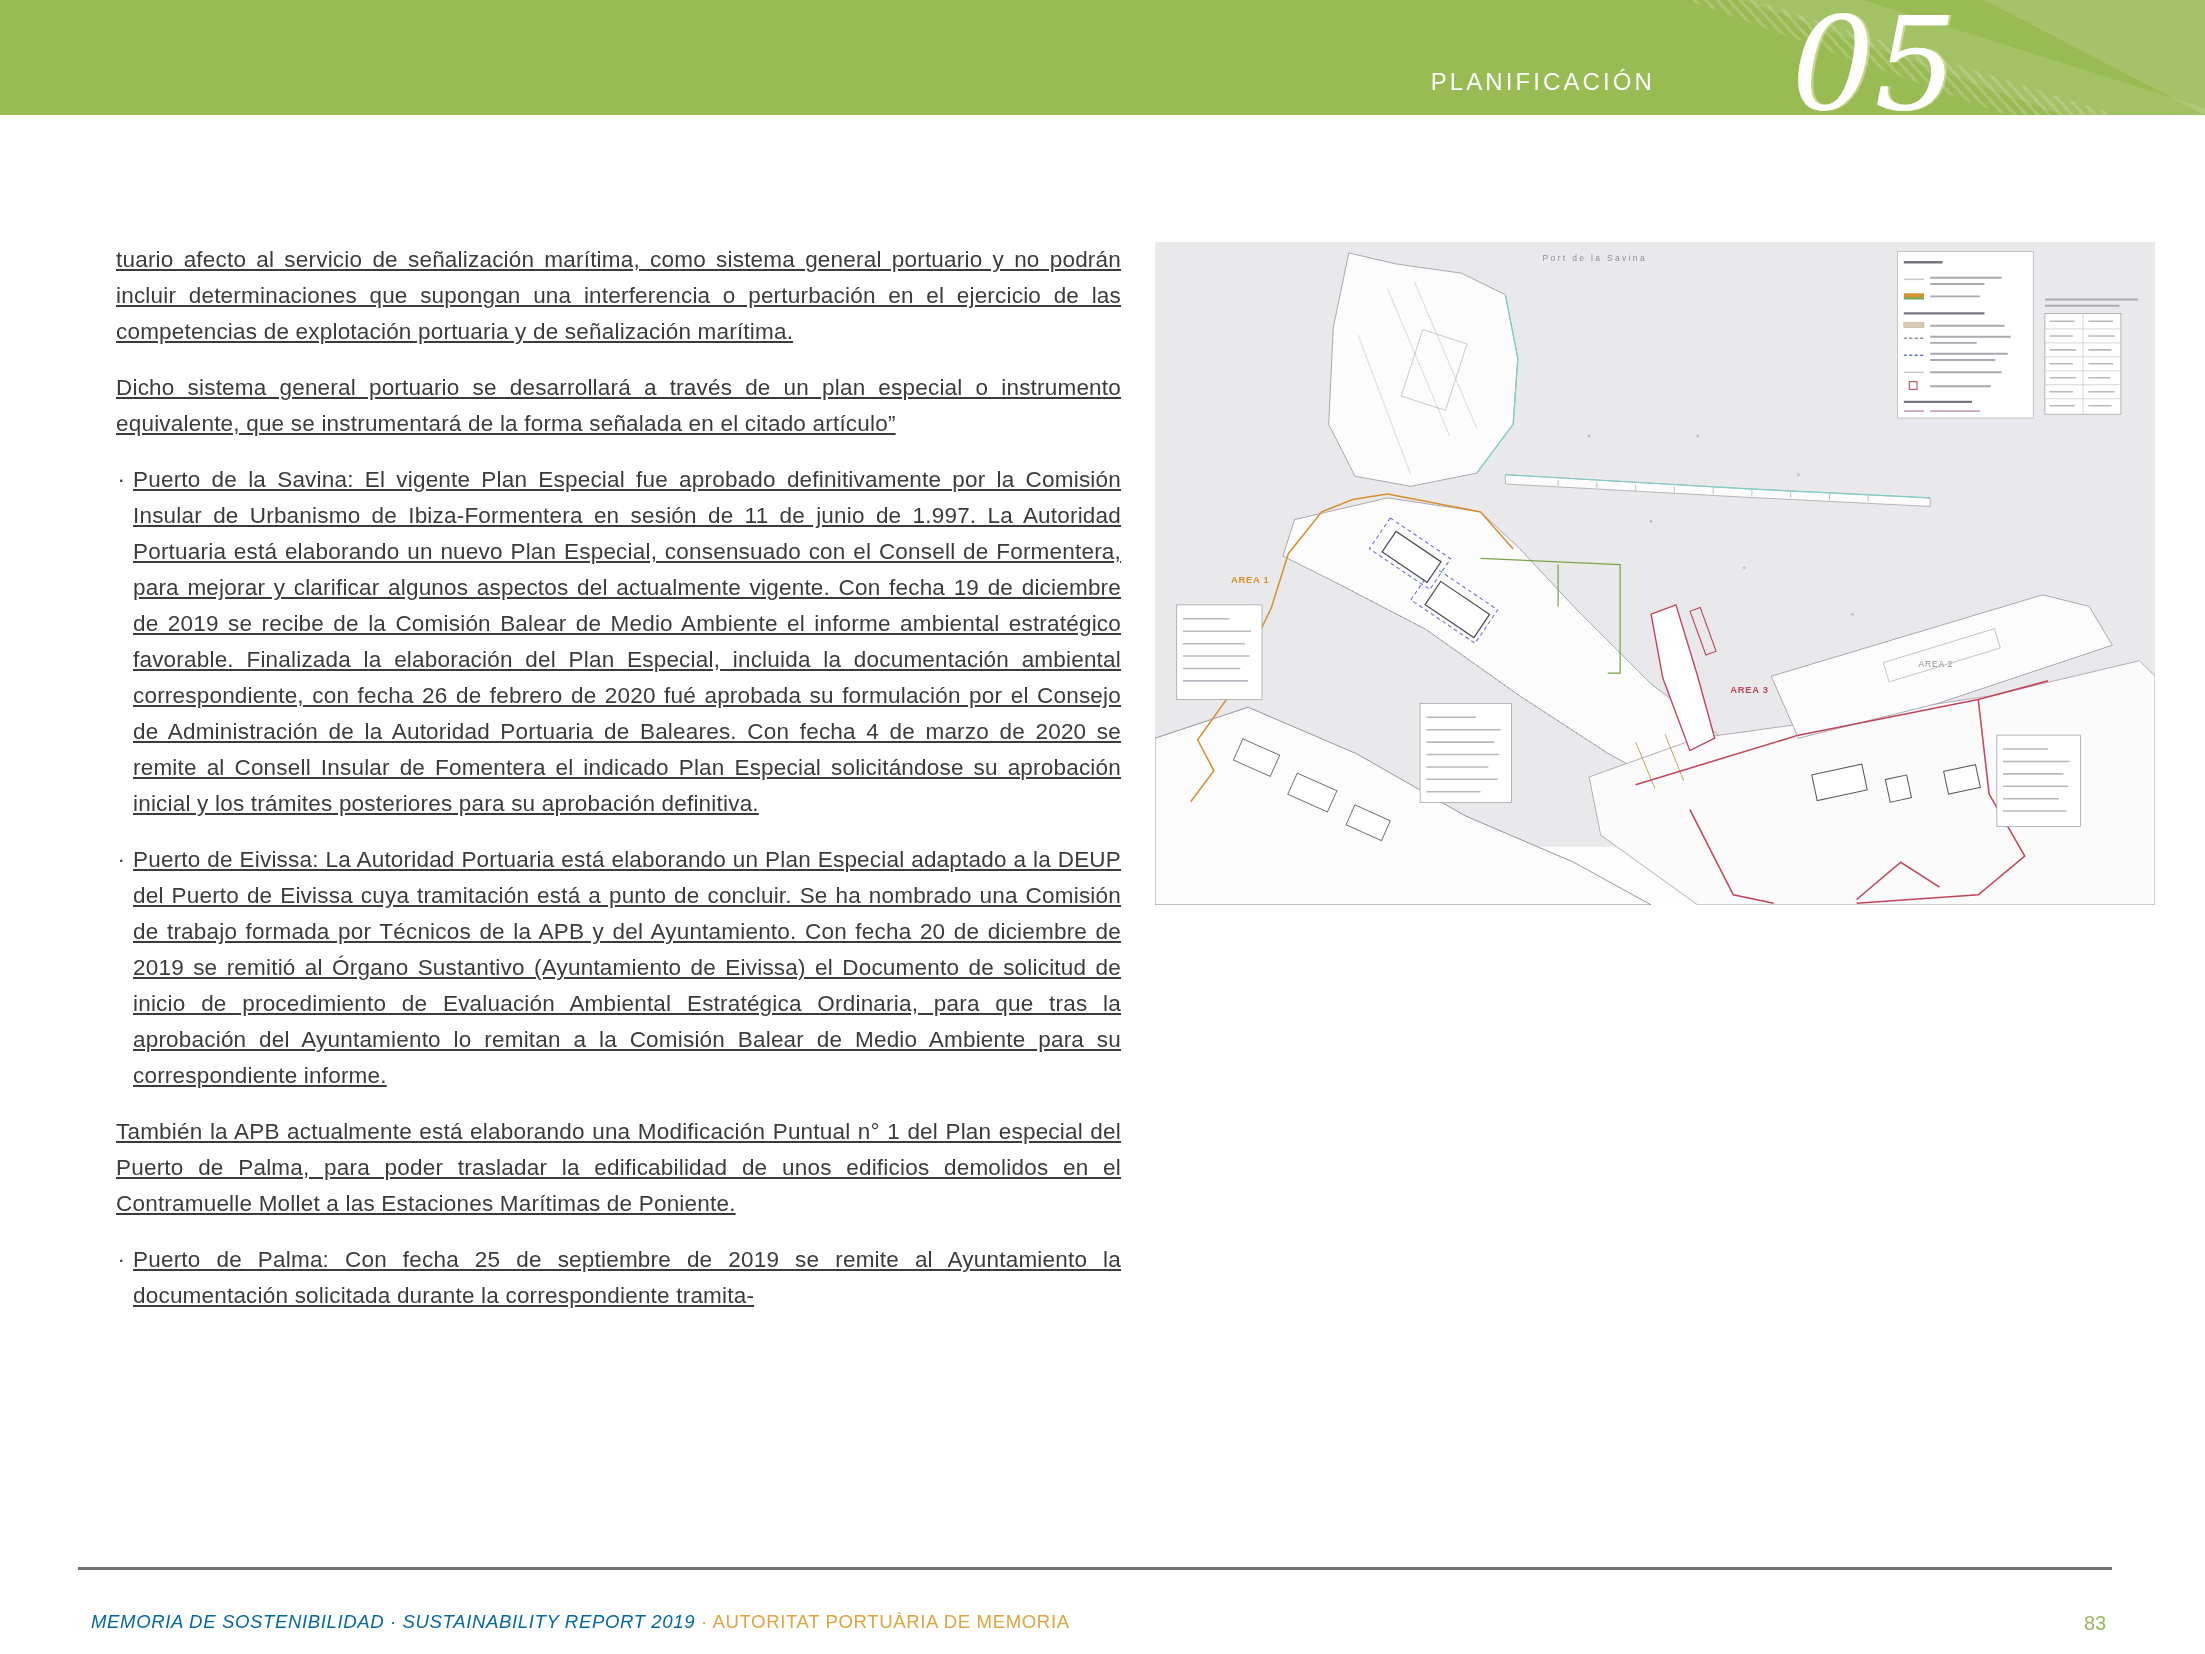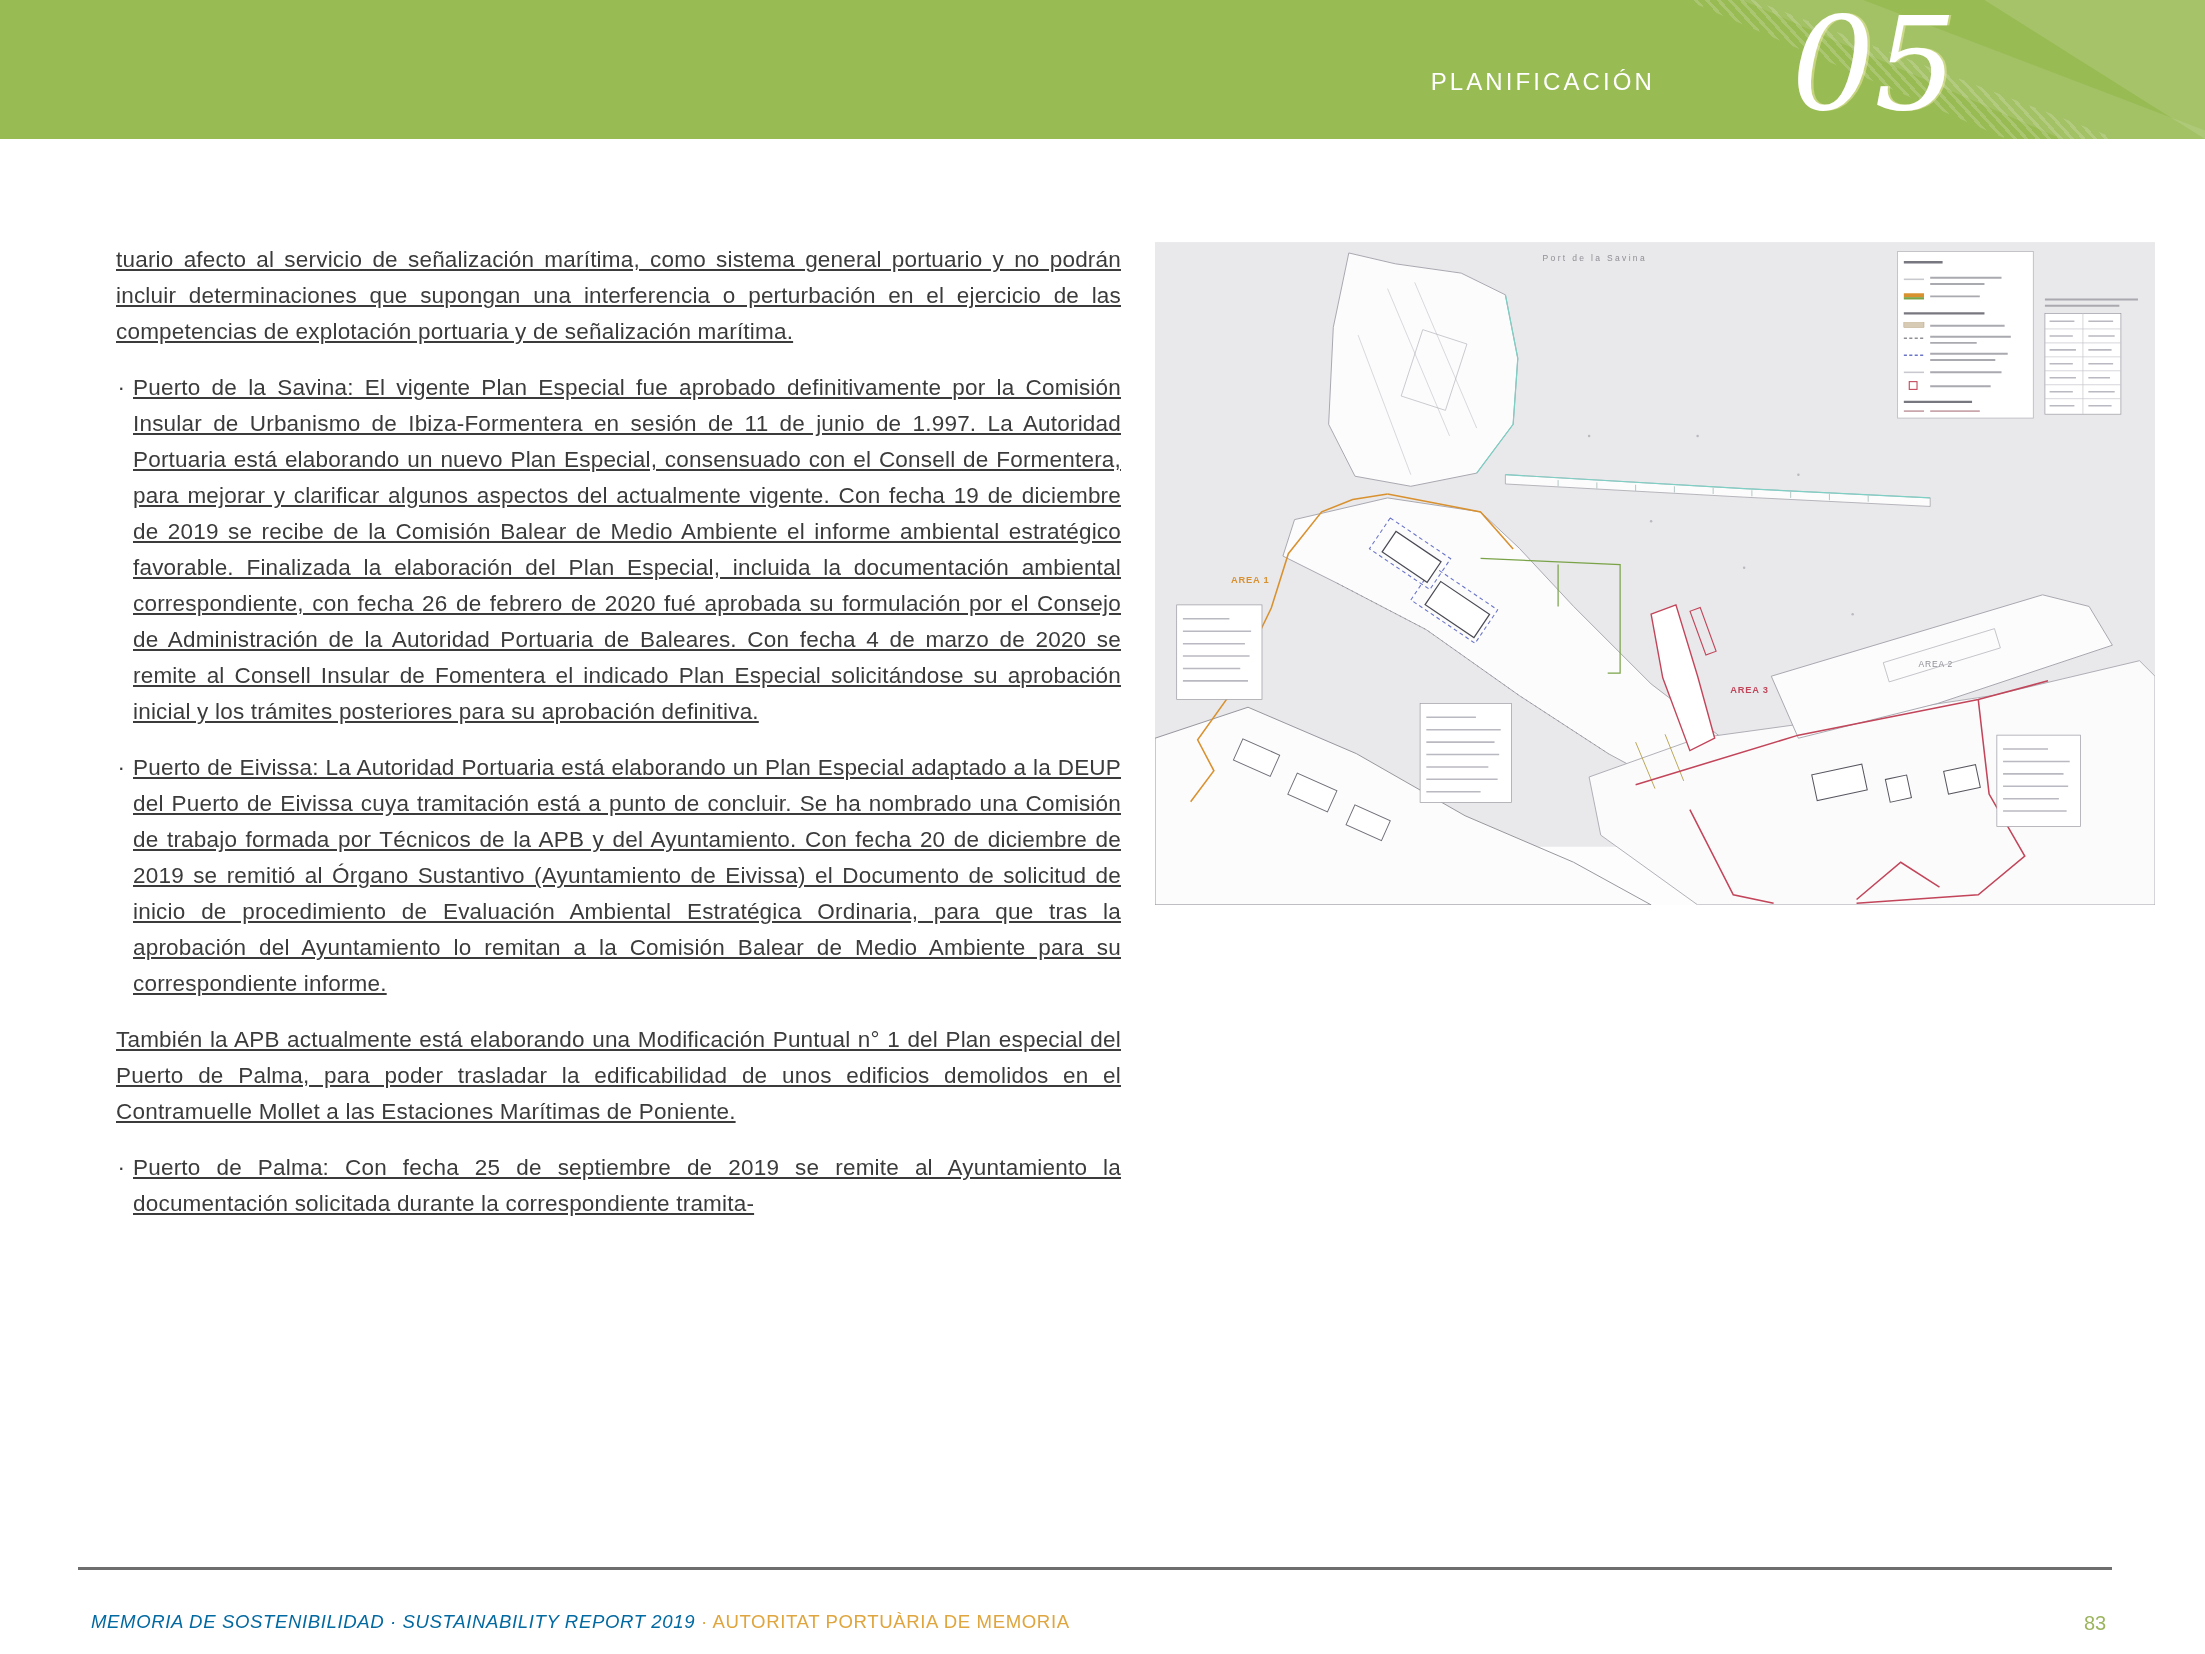--- a/index.html
+++ b/index.html
@@ -2,21 +2,21 @@
 <html style="font-size:12.4px"><head>
 <meta charset="utf-8">
 <style>
   html,body{margin:0;padding:0;}
   body{
     width:2205px;height:1654px;position:relative;background:#ffffff;
     font-family:"Liberation Sans",sans-serif;overflow:hidden;
   }
   
   .header{
-    position:absolute;left:0;top:0;width:2205px;height:139px;
+    position:absolute;left:0;top:0;width:2205px;height:115px;
     background:#99bb54;overflow:hidden;
   }
   .header .hl1{
     position:absolute;inset:0;
     background:rgba(255,255,255,0.10);
     clip-path:polygon(79% 0,84.5% 0,101% 100%,93.5% 100%);
   }
   .header .hl2{
     position:absolute;inset:0;
     background:rgba(255,255,255,0.13);
@@ -77,20 +77,21 @@
 <div class="header">
   <div class="braid"></div>
   <div class="hl1"></div>
   <div class="hl2"></div>
   <div class="section-label">PLANIFICACIÓN</div>
   <div class="section-number">05</div>
 </div>
 
 <div class="article">
   <p class="para"><span>tuario afecto al servicio de señalización marítima, como sistema general portuario y no podrán incluir determinaciones que supongan una interferencia o perturbación en el ejercicio de las competencias de explotación portuaria y de señalización marítima.</span></p>
+  <p class="para"><span>Dicho sistema general portuario se desarrollará a través de un plan especial o instrumento equivalente, que se instrumentará de la forma señalada en el citado artículo”</span></p>
   <p class="para bullet"><span class="marker">·</span><span>Puerto de la Savina: El vigente Plan Especial fue aprobado definitivamente por la Comisión Insular de Urbanismo de Ibiza-Formentera en sesión de 11 de junio de 1.997. La Autoridad Portuaria está elaborando un nuevo Plan Especial, consensuado con el Consell de Formentera, para mejorar y clarificar algunos aspectos del actualmente vigente. Con fecha 19 de diciembre de 2019 se recibe de la Comisión Balear de Medio Ambiente el informe ambiental estratégico favorable. Finalizada la elaboración del Plan Especial, incluida la documentación ambiental correspondiente, con fecha 26 de febrero de 2020 fué aprobada su formulación por el Consejo de Administración de la Autoridad Portuaria de Baleares. Con fecha 4 de marzo de 2020 se remite al Consell Insular de Fomentera el indicado Plan Especial solicitándose su aprobación inicial y los trámites posteriores para su aprobación definitiva.</span></p>
   <p class="para bullet"><span class="marker">·</span><span>Puerto de Eivissa: La Autoridad Portuaria está elaborando un Plan Especial adaptado a la DEUP del Puerto de Eivissa cuya tramitación está a punto de concluir. Se ha nombrado una Comisión de trabajo formada por Técnicos de la APB y del Ayuntamiento. Con fecha 20 de diciembre de 2019 se remitió al Órgano Sustantivo (Ayuntamiento de Eivissa) el Documento de solicitud de inicio de procedimiento de Evaluación Ambiental Estratégica Ordinaria, para que tras la aprobación del Ayuntamiento lo remitan a la Comisión Balear de Medio Ambiente para su correspondiente informe.</span></p>
   <p class="para"><span>También la APB actualmente está elaborando una Modificación Puntual n° 1 del Plan especial del Puerto de Palma, para poder trasladar la edificabilidad de unos edificios demolidos en el Contramuelle Mollet a las Estaciones Marítimas de Poniente.</span></p>
   <p class="para bullet"><span class="marker">·</span><span>Puerto de Palma: Con fecha 25 de septiembre de 2019 se remite al Ayuntamiento la documentación solicitada durante la correspondiente tramita-</span></p>
 </div>
 
 <div class="map-wrap">
 <svg width="1000" height="663" viewBox="0 0 1290 855">
 
   <rect x="0" y="0" width="1290" height="800" fill="#e9e9eb"></rect>

